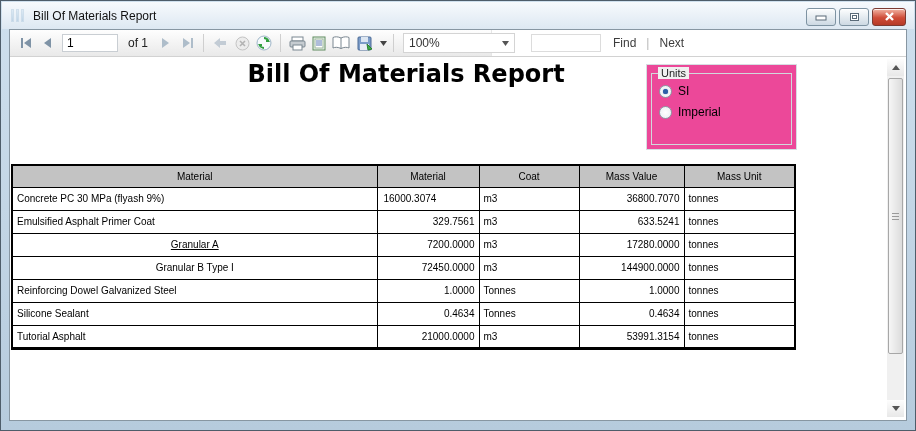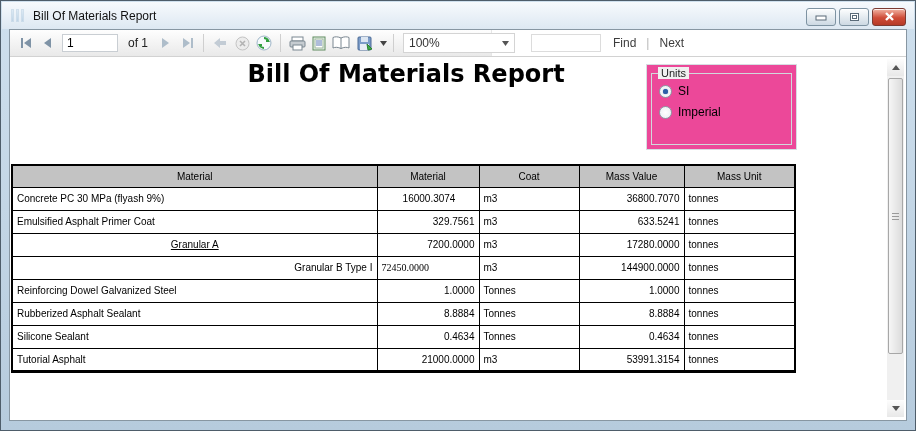--- a/index.html
+++ b/index.html
@@ -262,61 +262,54 @@
             <th>Material</th>
             <th>Material</th>
             <th>Coat</th>
             <th>Mass Value</th>
             <th>Mass Unit</th>
           </tr>
         </thead>
         <tbody>
             <tr>
               <td style="text-align: left;">Concrete PC 30 MPa (flyash 9%)</td>
-              <td style="text-align: center; padding-left: 6px;">16000.3074</td>
+              <td style="text-align: left; padding-left: 6px;">16000.3074</td>
               <td style="text-align: left;">m3</td>
               <td style="text-align: right;">36800.7070</td>
               <td style="text-align: left;">tonnes</td>
             </tr>
             <tr>
               <td style="text-align: left;">Emulsified Asphalt Primer Coat</td>
               <td style="text-align: right;">329.7561</td>
               <td style="text-align: left;">m3</td>
               <td style="text-align: right;">633.5241</td>
               <td style="text-align: left;">tonnes</td>
             </tr>
             <tr>
               <td style="text-align: center; text-decoration: underline;">Granular A</td>
               <td style="text-align: right;">7200.0000</td>
               <td style="text-align: left;">m3</td>
               <td style="text-align: right;">17280.0000</td>
               <td style="text-align: left;">tonnes</td>
             </tr>
             <tr>
-              <td style="text-align: right; margin-left: 36px;">Granular B Type I</td>
-              <td style=" font-family: Liberation Serif, serif;">72450.0000</td>
+              <td style="text-align: center; margin-left: 36px;">Granular B Type I</td>
+              <td style="text-align: right;">72450.0000</td>
               <td style="text-align: left;">m3</td>
               <td style="text-align: right;">144900.0000</td>
               <td style="text-align: left;">tonnes</td>
             </tr>
             <tr>
               <td style="text-align: left;">Reinforcing Dowel Galvanized Steel</td>
               <td style="text-align: right;">1.0000</td>
               <td style="text-align: left;">Tonnes</td>
               <td style="text-align: right;">1.0000</td>
               <td style="text-align: left;">tonnes</td>
             </tr>
             <tr>
-              <td style="text-align: left;">Rubberized Asphalt Sealant</td>
-              <td style="text-align: right;">8.8884</td>
-              <td style="text-align: left;">Tonnes</td>
-              <td style="text-align: right;">8.8884</td>
-              <td style="text-align: left;">tonnes</td>
-            </tr>
-            <tr>
               <td style="text-align: left;">Silicone Sealant</td>
               <td style="text-align: right;">0.4634</td>
               <td style="text-align: left;">Tonnes</td>
               <td style="text-align: right;">0.4634</td>
               <td style="text-align: left;">tonnes</td>
             </tr>
             <tr>
               <td style="text-align: left;">Tutorial Asphalt</td>
               <td style="text-align: right;">21000.0000</td>
               <td style="text-align: left;">m3</td>

